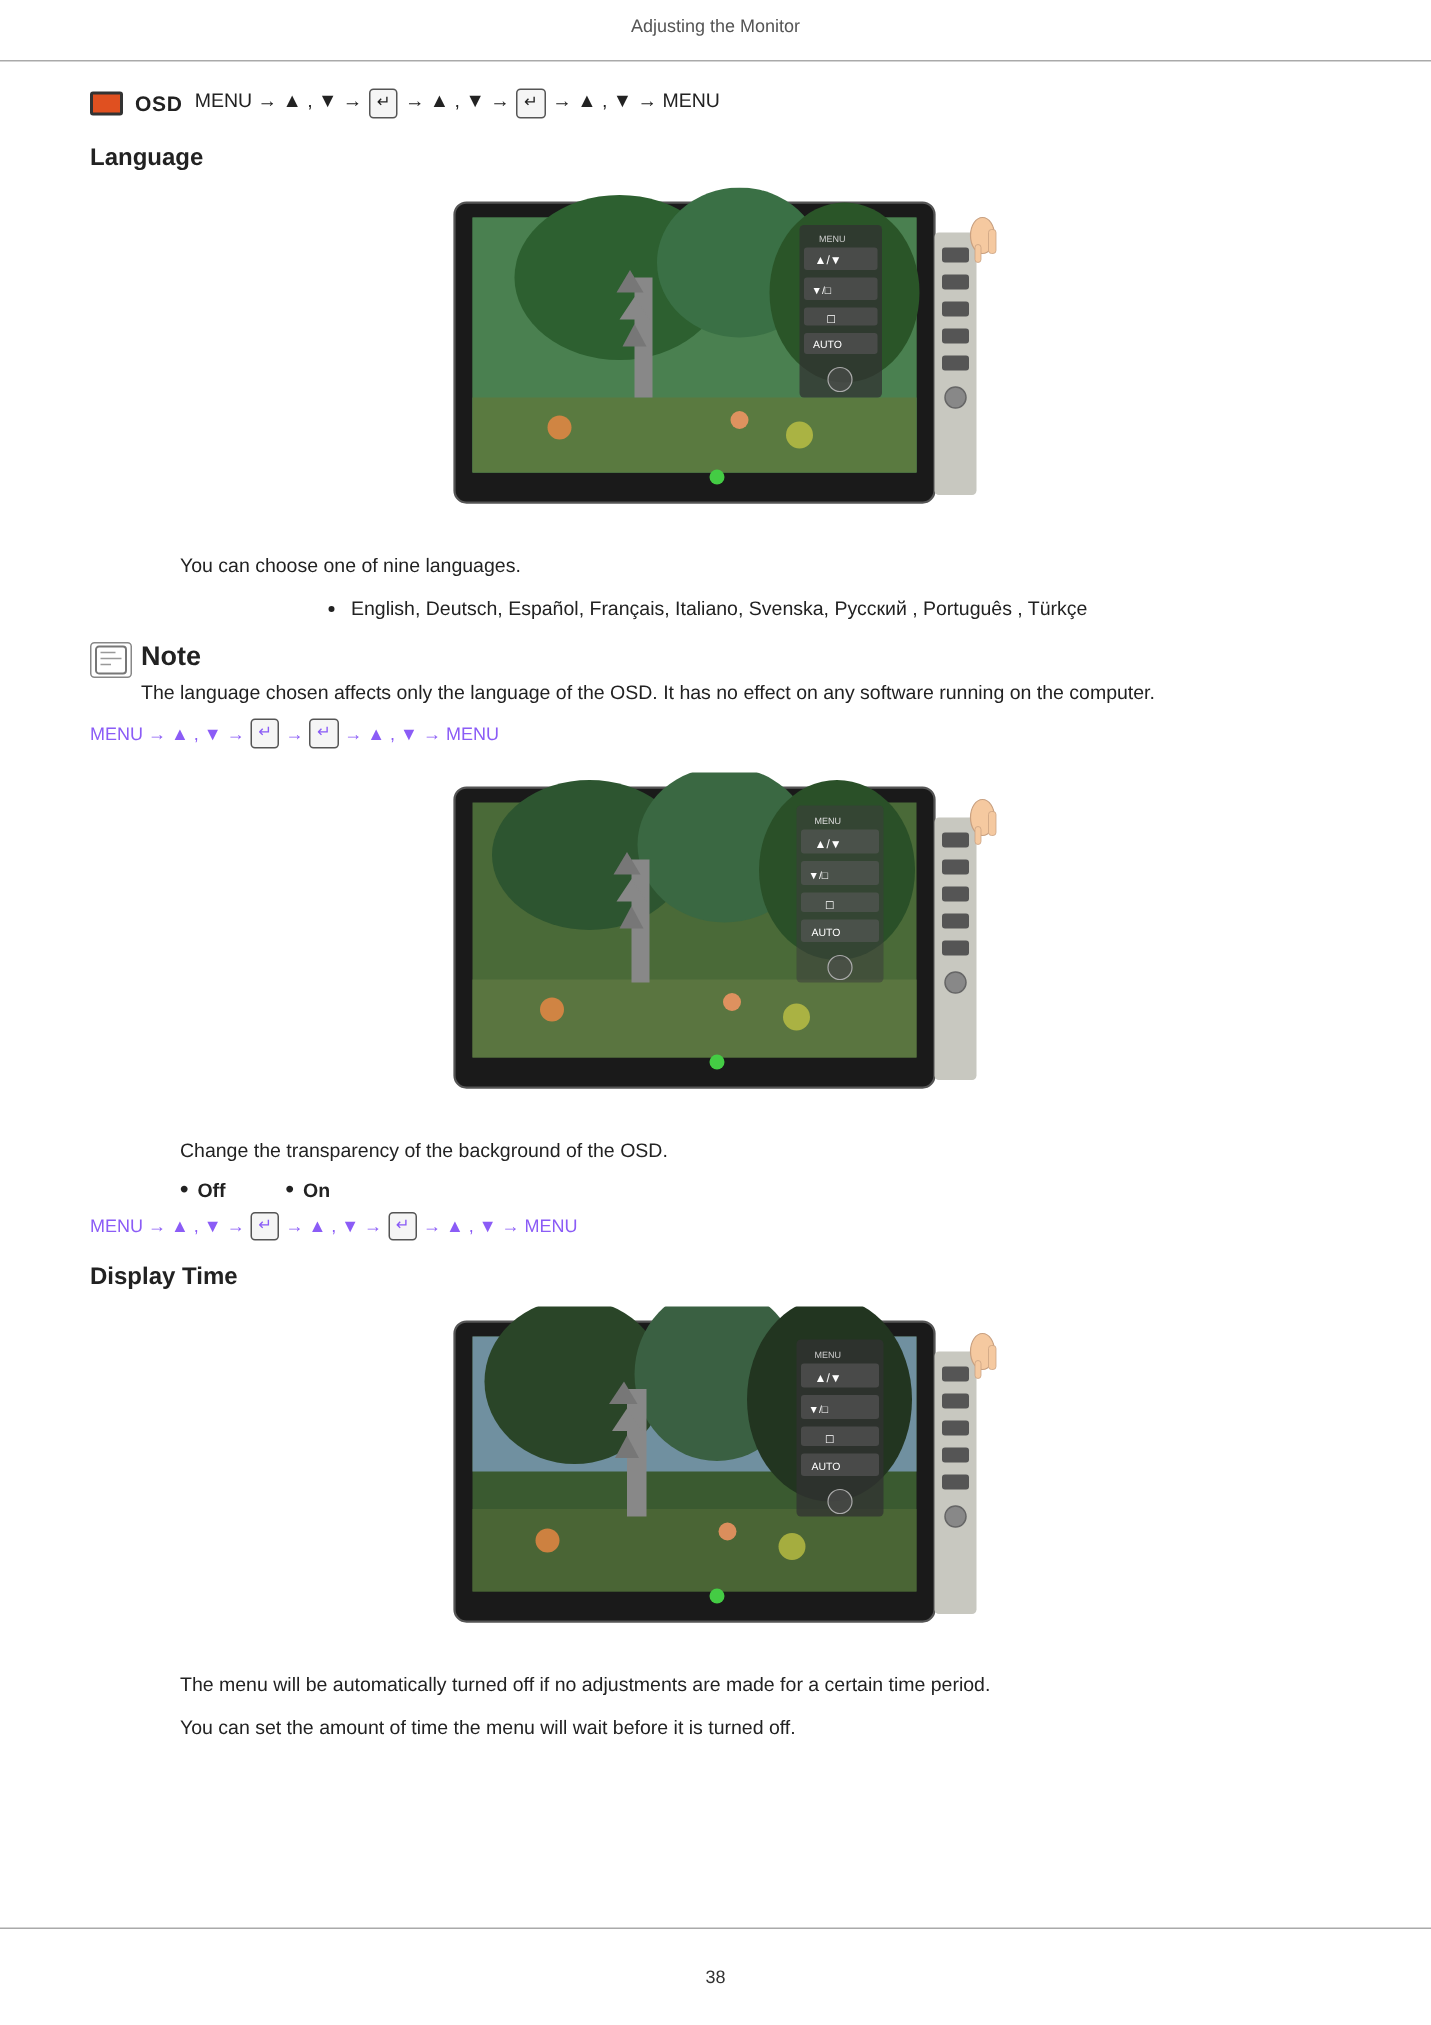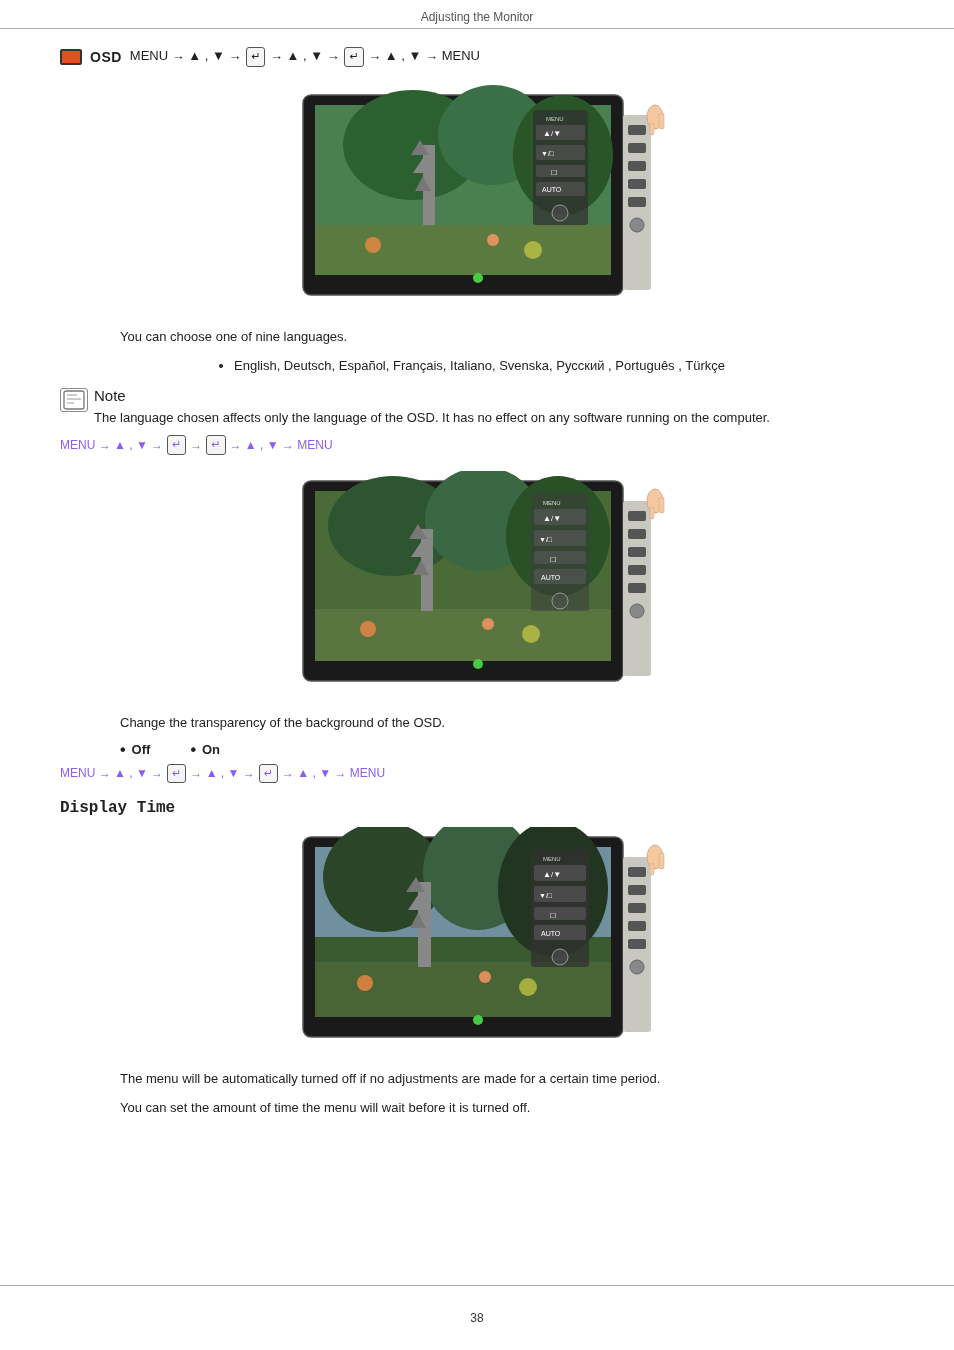--- a/index.html
+++ b/index.html
@@ -9,21 +9,21 @@
       background: #ffffff;
       font-family: Arial, sans-serif;
       font-size: 13px;
       color: #222;
       position: relative;
     }
     .page-header {
       text-align: center;
       font-size: 12px;
       color: #555;
-      padding: 10px 0 4px 0;
+      padding: 10px 0 16px 0;
       border-bottom: 1px solid #aaa;
       margin-bottom: 18px;
     }
     .page-footer {
       text-align: center;
       font-size: 12px;
       color: #333;
       padding: 25px 0;
       border-top: 1px solid #aaa;
       position: absolute;
@@ -110,22 +110,22 @@
       border-radius: 3px;
       display: flex;
       align-items: center;
       justify-content: center;
       font-size: 11px;
       color: #555;
       flex-shrink: 0;
       margin-top: 1px;
     }
     .note-label {
-      font-weight: normal;
-      font-size: 15px;
+      font-weight: bold;
+      font-size: 18px;
     }
     .note-content {
       font-size: 13px;
       line-height: 1.6;
       margin-top: 4px;
     }
     
     .nav-formula {
       font-size: 12px;
       color: #8b5cf6;
@@ -173,20 +173,21 @@
 <div class="content">
 
   <div class="osd-title-row">
     <div class="osd-icon"></div>
     <span class="osd-title-text">OSD</span>
     <span class="osd-nav">
       MENU → ▲ , ▼ → <span class="nav-enter">↵</span> → ▲ , ▼ → <span class="nav-enter">↵</span> → ▲ , ▼ → MENU
     </span>
   </div>
 
+  <div class="section-heading">Language</div>
 
   <div class="monitor-block">
     <div class="monitor-img">
       <svg viewBox="0 0 390 230" xmlns="http://www.w3.org/2000/svg">
 
         <rect x="10" y="10" width="320" height="200" rx="8" ry="8" fill="#1a1a1a" stroke="#555" stroke-width="1.5"></rect>
 
         <rect x="22" y="20" width="296" height="170" fill="#3a7040"></rect>
 
         <rect x="22" y="20" width="296" height="170" fill="#4a8050"></rect>
@@ -317,21 +318,21 @@
     <div class="option-item">
       <span class="bullet-dot">•</span>
       <span>On</span>
     </div>
   </div>
 
   <div class="nav-formula">
     MENU → ▲ , ▼ → <span class="nav-enter">↵</span> → ▲ , ▼ → <span class="nav-enter">↵</span> → ▲ , ▼ → MENU
   </div>
 
-  <div class="section-heading" style="margin-top:10px;font-family:Liberation Mono, monospace;">Display Time</div>
+  <div class="section-heading" style="margin-top:10px;">Display Time</div>
 
   <div class="monitor-block">
     <div class="monitor-img">
       <svg viewBox="0 0 390 230" xmlns="http://www.w3.org/2000/svg">
         <rect x="10" y="10" width="320" height="200" rx="8" ry="8" fill="#1a1a1a" stroke="#555" stroke-width="1.5"></rect>
         <rect x="22" y="20" width="296" height="170" fill="#3a5a30"></rect>
         <rect x="22" y="20" width="296" height="90" fill="#7090a0"></rect>
         <ellipse cx="90" cy="50" rx="60" ry="55" fill="#2a4528"></ellipse>
         <ellipse cx="185" cy="45" rx="55" ry="58" fill="#3a6042"></ellipse>
         <ellipse cx="260" cy="62" rx="55" ry="68" fill="#223520"></ellipse>

